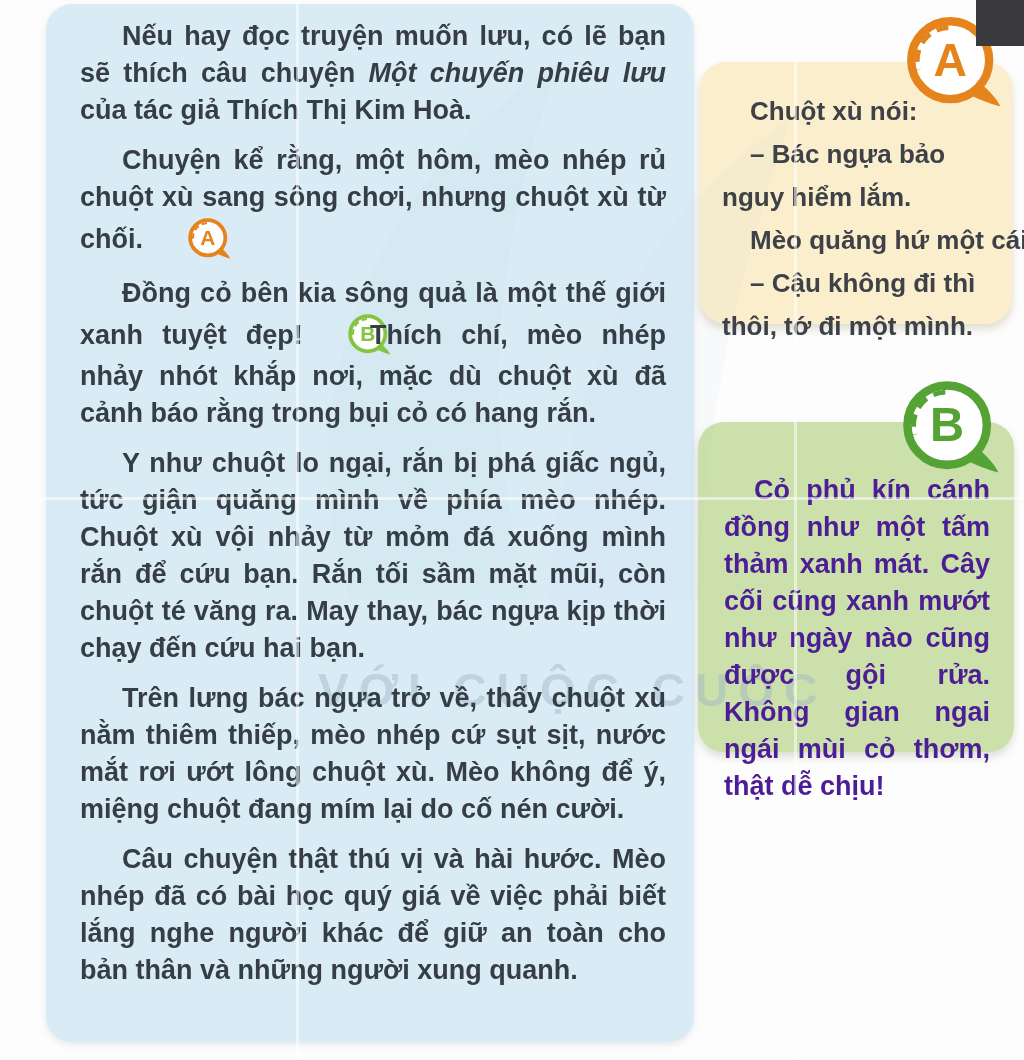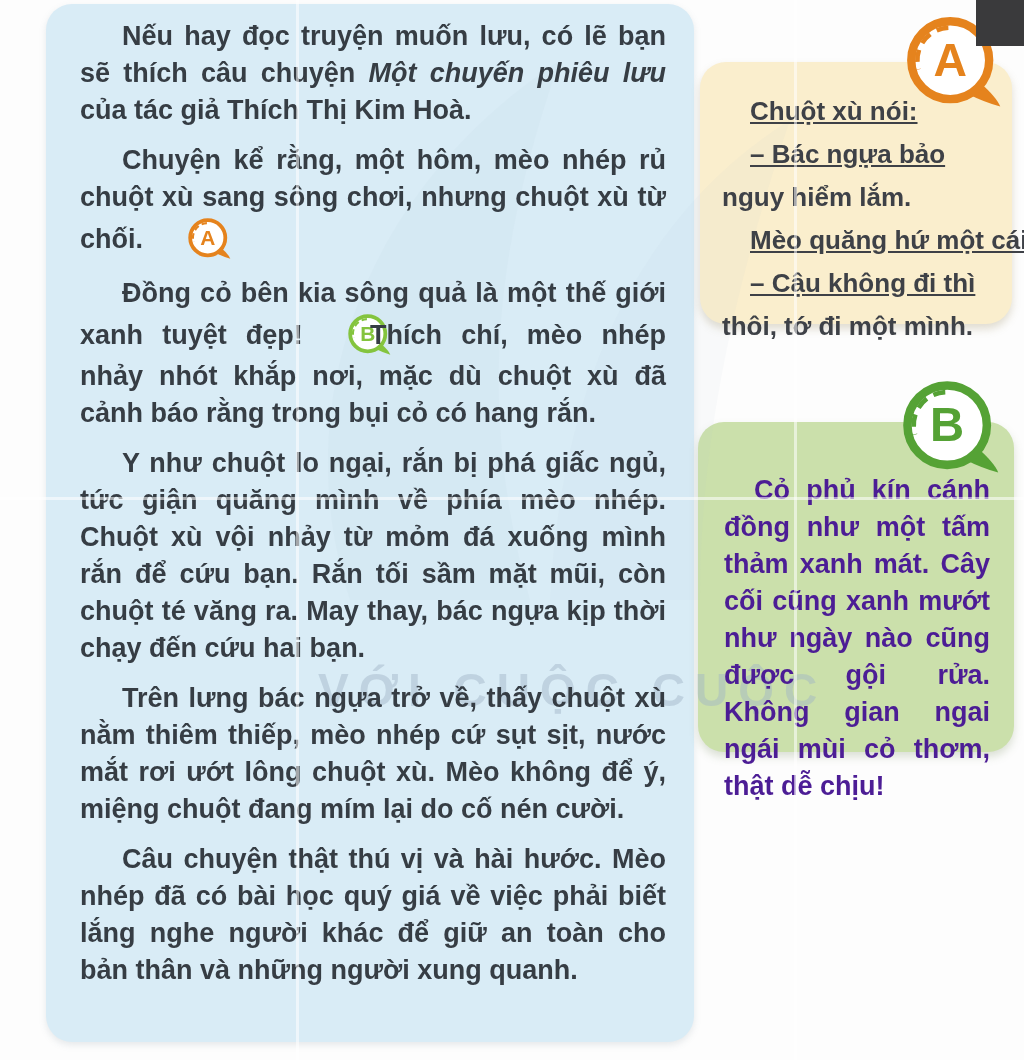--- a/index.html
+++ b/index.html
@@ -28,21 +28,21 @@
   .story p{margin:0 0 13px 0;text-indent:42px;}
   .italic{font-style:italic;margin-top:9px;}
   .inline-badge{display:inline-block;width:46px;height:46px;vertical-align:-14px;margin:0 1px;line-height:0;}
   .inline-badge svg{width:100%;height:100%;}
   
   .callout-a{
     position:absolute;left:722px;top:90px;width:276px;z-index:2;
     font-size:26px;line-height:43px;font-weight:700;color:#3e4147;
   }
   .callout-a .line{white-space:nowrap;}
-  .callout-a .indent{padding-left:28px;text-decoration:underline;}
+  .callout-a .indent{padding-left:28px;}
   
   .callout-b{
     position:absolute;left:724px;top:472px;width:266px;z-index:2;
     font-size:27px;line-height:37px;font-weight:600;color:#4c1d95;
     text-align:justify;text-indent:30px;
   }
   
   .badge{position:absolute;z-index:3;line-height:0;}
   .badge svg{width:100%;height:100%;}
   .badge-a{left:902px;top:12px;width:102px;height:102px;}

